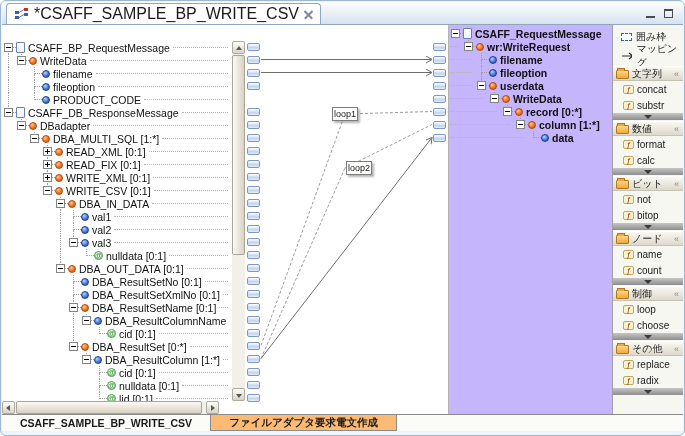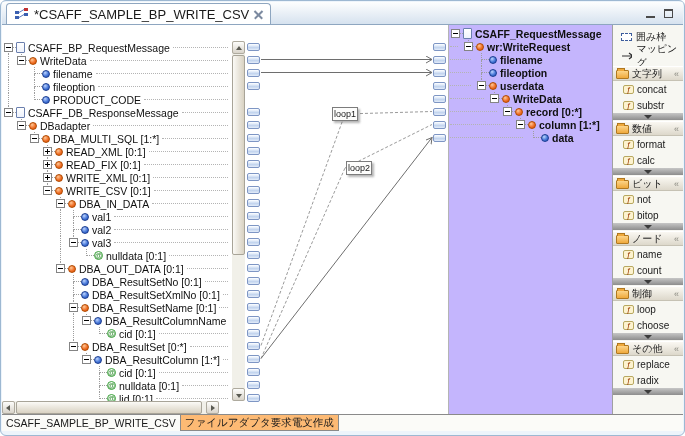--- a/index.html
+++ b/index.html
@@ -5,21 +5,21 @@
   html,body{margin:0;padding:0;background:#ffffff;}
   *{box-sizing:border-box;}
   .window{position:relative;width:685px;height:436px;border:1px solid #9db8d2;border-radius:6px;
     background:#edf4fb;overflow:hidden;font-family:"Liberation Sans","DejaVu Sans",sans-serif;
     font-size:11px;color:#1a1a1a;}
   
   .tabbar{position:absolute;top:1px;left:1px;right:1px;height:23px;
     background:linear-gradient(#fdfefe,#d6e2ef);border-bottom:1px solid #8ea6c0;display:flex;align-items:flex-end;}
   .etab{display:flex;align-items:center;gap:5px;height:21px;margin-left:4px;padding:0 7px;
     background:#ffffff;border:1px solid #8ea6c0;border-bottom:none;border-radius:4px 4px 0 0;}
-  .etab-title{white-space:nowrap;font-size:13px;}
+  .etab-title{white-space:nowrap;font-size:16px;}
   .closebox{position:relative;width:9px;height:9px;cursor:pointer;}
   .closebox::before,.closebox::after{content:"";position:absolute;left:-1px;top:4px;width:11px;height:1.6px;
     background:#7c8aa0;}
   .closebox::before{transform:rotate(45deg);}  .closebox::after{transform:rotate(-45deg);}
   .tb-spacer{flex:1;}
   .winbtns{display:flex;gap:8px;align-items:center;margin:0 10px 6px 0;}
   .minico{width:10px;height:9px;position:relative;}
   .minico::after{content:"";position:absolute;left:0;bottom:0;width:9px;height:2px;background:#4a4a4a;}
   .maxico{width:9px;height:9px;border:1px solid #4a4a4a;border-top:2px solid #4a4a4a;}
   
@@ -83,21 +83,21 @@
   .fxico{position:relative;width:11px;height:9px;flex:none;background:#fdf3cf;border:1px solid #b8a860;border-radius:2px;
     font-size:8px;line-height:8px;color:#993300;text-align:center;font-style:italic;}
   .folder{position:relative;width:13px;height:9px;flex:none;background:linear-gradient(#fcd488,#efa93c);
     border:1px solid #b07820;border-radius:1px;margin-top:2px;}
   .folder::before{content:"";position:absolute;left:0;top:-3px;width:6px;height:2px;background:#efa93c;border:1px solid #b07820;border-bottom:none;}
   .curico{flex:none;}
   .marqico{width:11px;height:8px;flex:none;border:1px dashed #3c5c9c;background:#fff;}
   
   .btabs{position:absolute;left:1px;right:1px;bottom:4px;height:17px;background:#fbfbf8;
     border-top:1px solid #8a8a8a;display:flex;align-items:stretch;font-size:10.5px;}
-  .btab{display:flex;align-items:center;padding:0 4px;white-space:nowrap;cursor:pointer;}
+  .btab{display:flex;align-items:center;padding:0 18px;white-space:nowrap;cursor:pointer;font-weight:bold;}
   .btab.inactive{border:1px solid #8a8a8a;border-top:none;background:#fdba74;}
 </style>
 </head>
 <body>
 
 <div class="window">
 
   <div class="tabbar">
     <div class="etab">
       <svg class="curico" width="15" height="14" viewBox="0 0 15 14">

